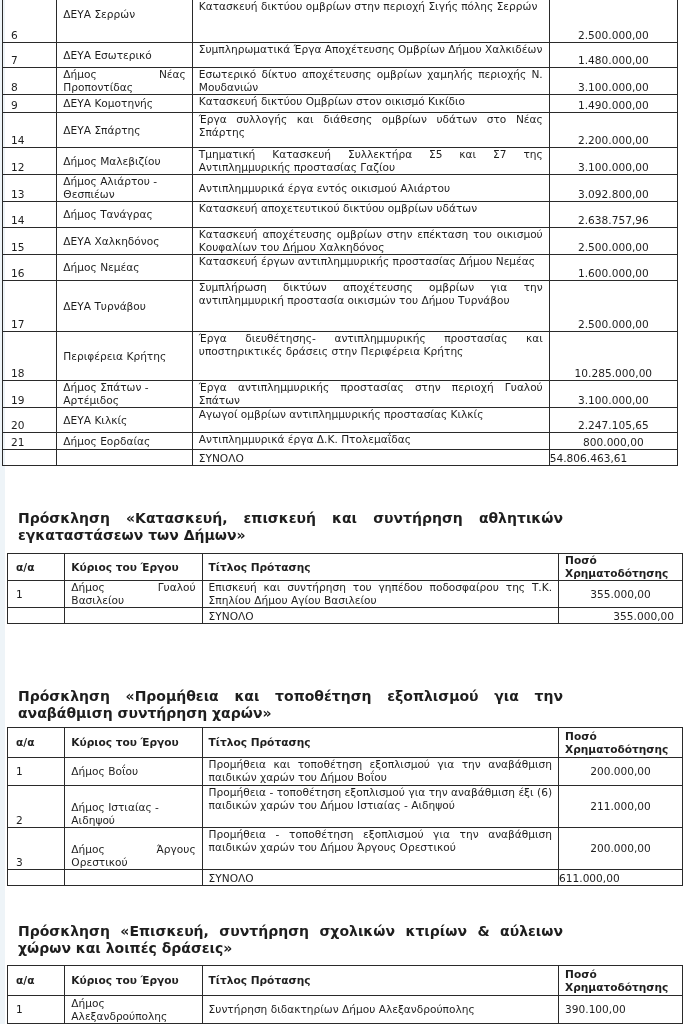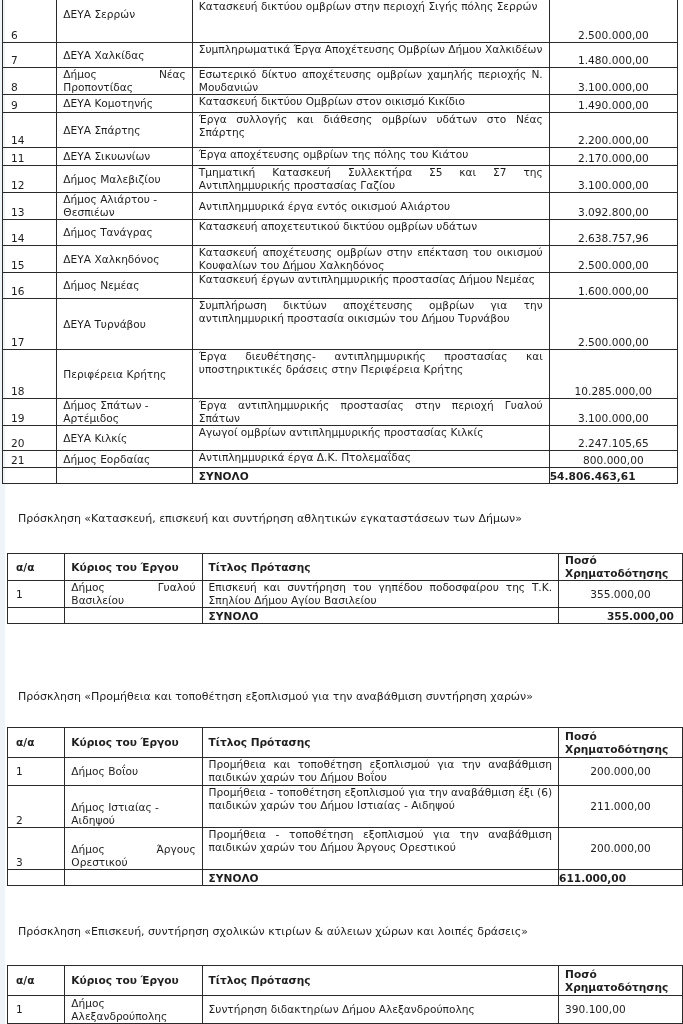--- a/index.html
+++ b/index.html
@@ -15,25 +15,25 @@
     font-size:10.6px; line-height:13px;
   }
   table.doc td {
     border:1.6px solid #2a2a2a; padding:0 6px; vertical-align:bottom;
     overflow:hidden;
   }
   table.doc td.num { padding-left:8px; }
   table.doc td.owner { vertical-align:middle; }
   table.doc td.title { text-align:justify; text-align-last:left; vertical-align:top; }
   table.doc td.amount { text-align:center; padding-left:0; padding-right:0; }
-  table.doc td.total { font-weight:bold; }
+  table.doc td.total { font-weight:normal; }
   table.doc tr.hdr td { font-weight:bold; vertical-align:middle; }
   .heading {
     position:absolute; left:18px; width:545px;
-    font-size:11px; line-height:17px; font-weight:normal;
+    font-size:14px; line-height:17px; font-weight:bold;
     text-align:justify; text-align-last:left;
   }
   #t1 { left:2px; top:-14px; width:676px; }
   #t2 { left:7px; top:553px; width:676px; }
   #t3 { left:7px; top:727px; width:676px; }
   #t4 { left:7px; top:965px; width:676px; }
   .c1 { width:53px; } .c2 { width:132px; } .c3 { width:348px; } .c4 { width:125px; }
   .t2c1 { width:56px; } .t2c2 { width:134px; } .t2c3 { width:348px; } .t2c4 { width:121px; }
   .amount.mid { vertical-align:middle; }
 </style>
@@ -51,21 +51,21 @@
     </colgroup>
   <tbody>
     <tr style="height:56px">
       <td class="num">6</td>
       <td class="owner">ΔΕΥΑ Σερρών</td>
       <td class="title">Έργα Αντιπλημμυρικής Προστασίας ΔΕΥΑ Σερρών για: Κατασκευή δικτύου ομβρίων στην περιοχή Σιγής πόλης Σερρών</td>
       <td class="amount">2.500.000,00</td>
     </tr>
     <tr style="height:25px">
       <td class="num">7</td>
-      <td class="owner">ΔΕΥΑ Χαλκίδας</td>
+      <td class="owner">ΔΕΥΑ Εσωτερικό</td>
       <td class="title">Συμπληρωματικά Έργα Αποχέτευσης Ομβρίων Δήμου Χαλκιδέων</td>
       <td class="amount">1.480.000,00</td>
     </tr>
     <tr style="height:26px">
       <td class="num">8</td>
       <td class="owner" style="text-align:justify;text-align-last:left;">Δήμος Νέας Προποντίδας</td>
       <td class="title">Εσωτερικό δίκτυο αποχέτευσης ομβρίων χαμηλής περιοχής Ν. Μουδανιών</td>
       <td class="amount">3.100.000,00</td>
     </tr>
     <tr style="height:18px">
@@ -73,26 +73,20 @@
       <td class="owner">ΔΕΥΑ Κομοτηνής</td>
       <td class="title">Κατασκευή δικτύου Ομβρίων στον οικισμό Κικίδιο</td>
       <td class="amount">1.490.000,00</td>
     </tr>
     <tr style="height:35px">
       <td class="num">14</td>
       <td class="owner">ΔΕΥΑ Σπάρτης</td>
       <td class="title">Έργα συλλογής και διάθεσης ομβρίων υδάτων στο Νέας Σπάρτης</td>
       <td class="amount">2.200.000,00</td>
     </tr>
-    <tr style="height:18px">
-      <td class="num">11</td>
-      <td class="owner">ΔΕΥΑ Σικυωνίων</td>
-      <td class="title">Έργα αποχέτευσης ομβρίων της πόλης του Κιάτου</td>
-      <td class="amount">2.170.000,00</td>
-    </tr>
     <tr style="height:25px">
       <td class="num">12</td>
       <td class="owner">Δήμος Μαλεβιζίου</td>
       <td class="title">Τμηματική Κατασκευή Συλλεκτήρα Σ5 και Σ7 της Αντιπλημμυρικής προστασίας Γαζίου</td>
       <td class="amount">3.100.000,00</td>
     </tr>
     <tr style="height:26px">
       <td class="num">13</td>
       <td class="owner">Δήμος Αλιάρτου - Θεσπιέων</td>
       <td class="title" style="vertical-align:middle">Αντιπλημμυρικά έργα εντός οικισμού Αλιάρτου</td>

